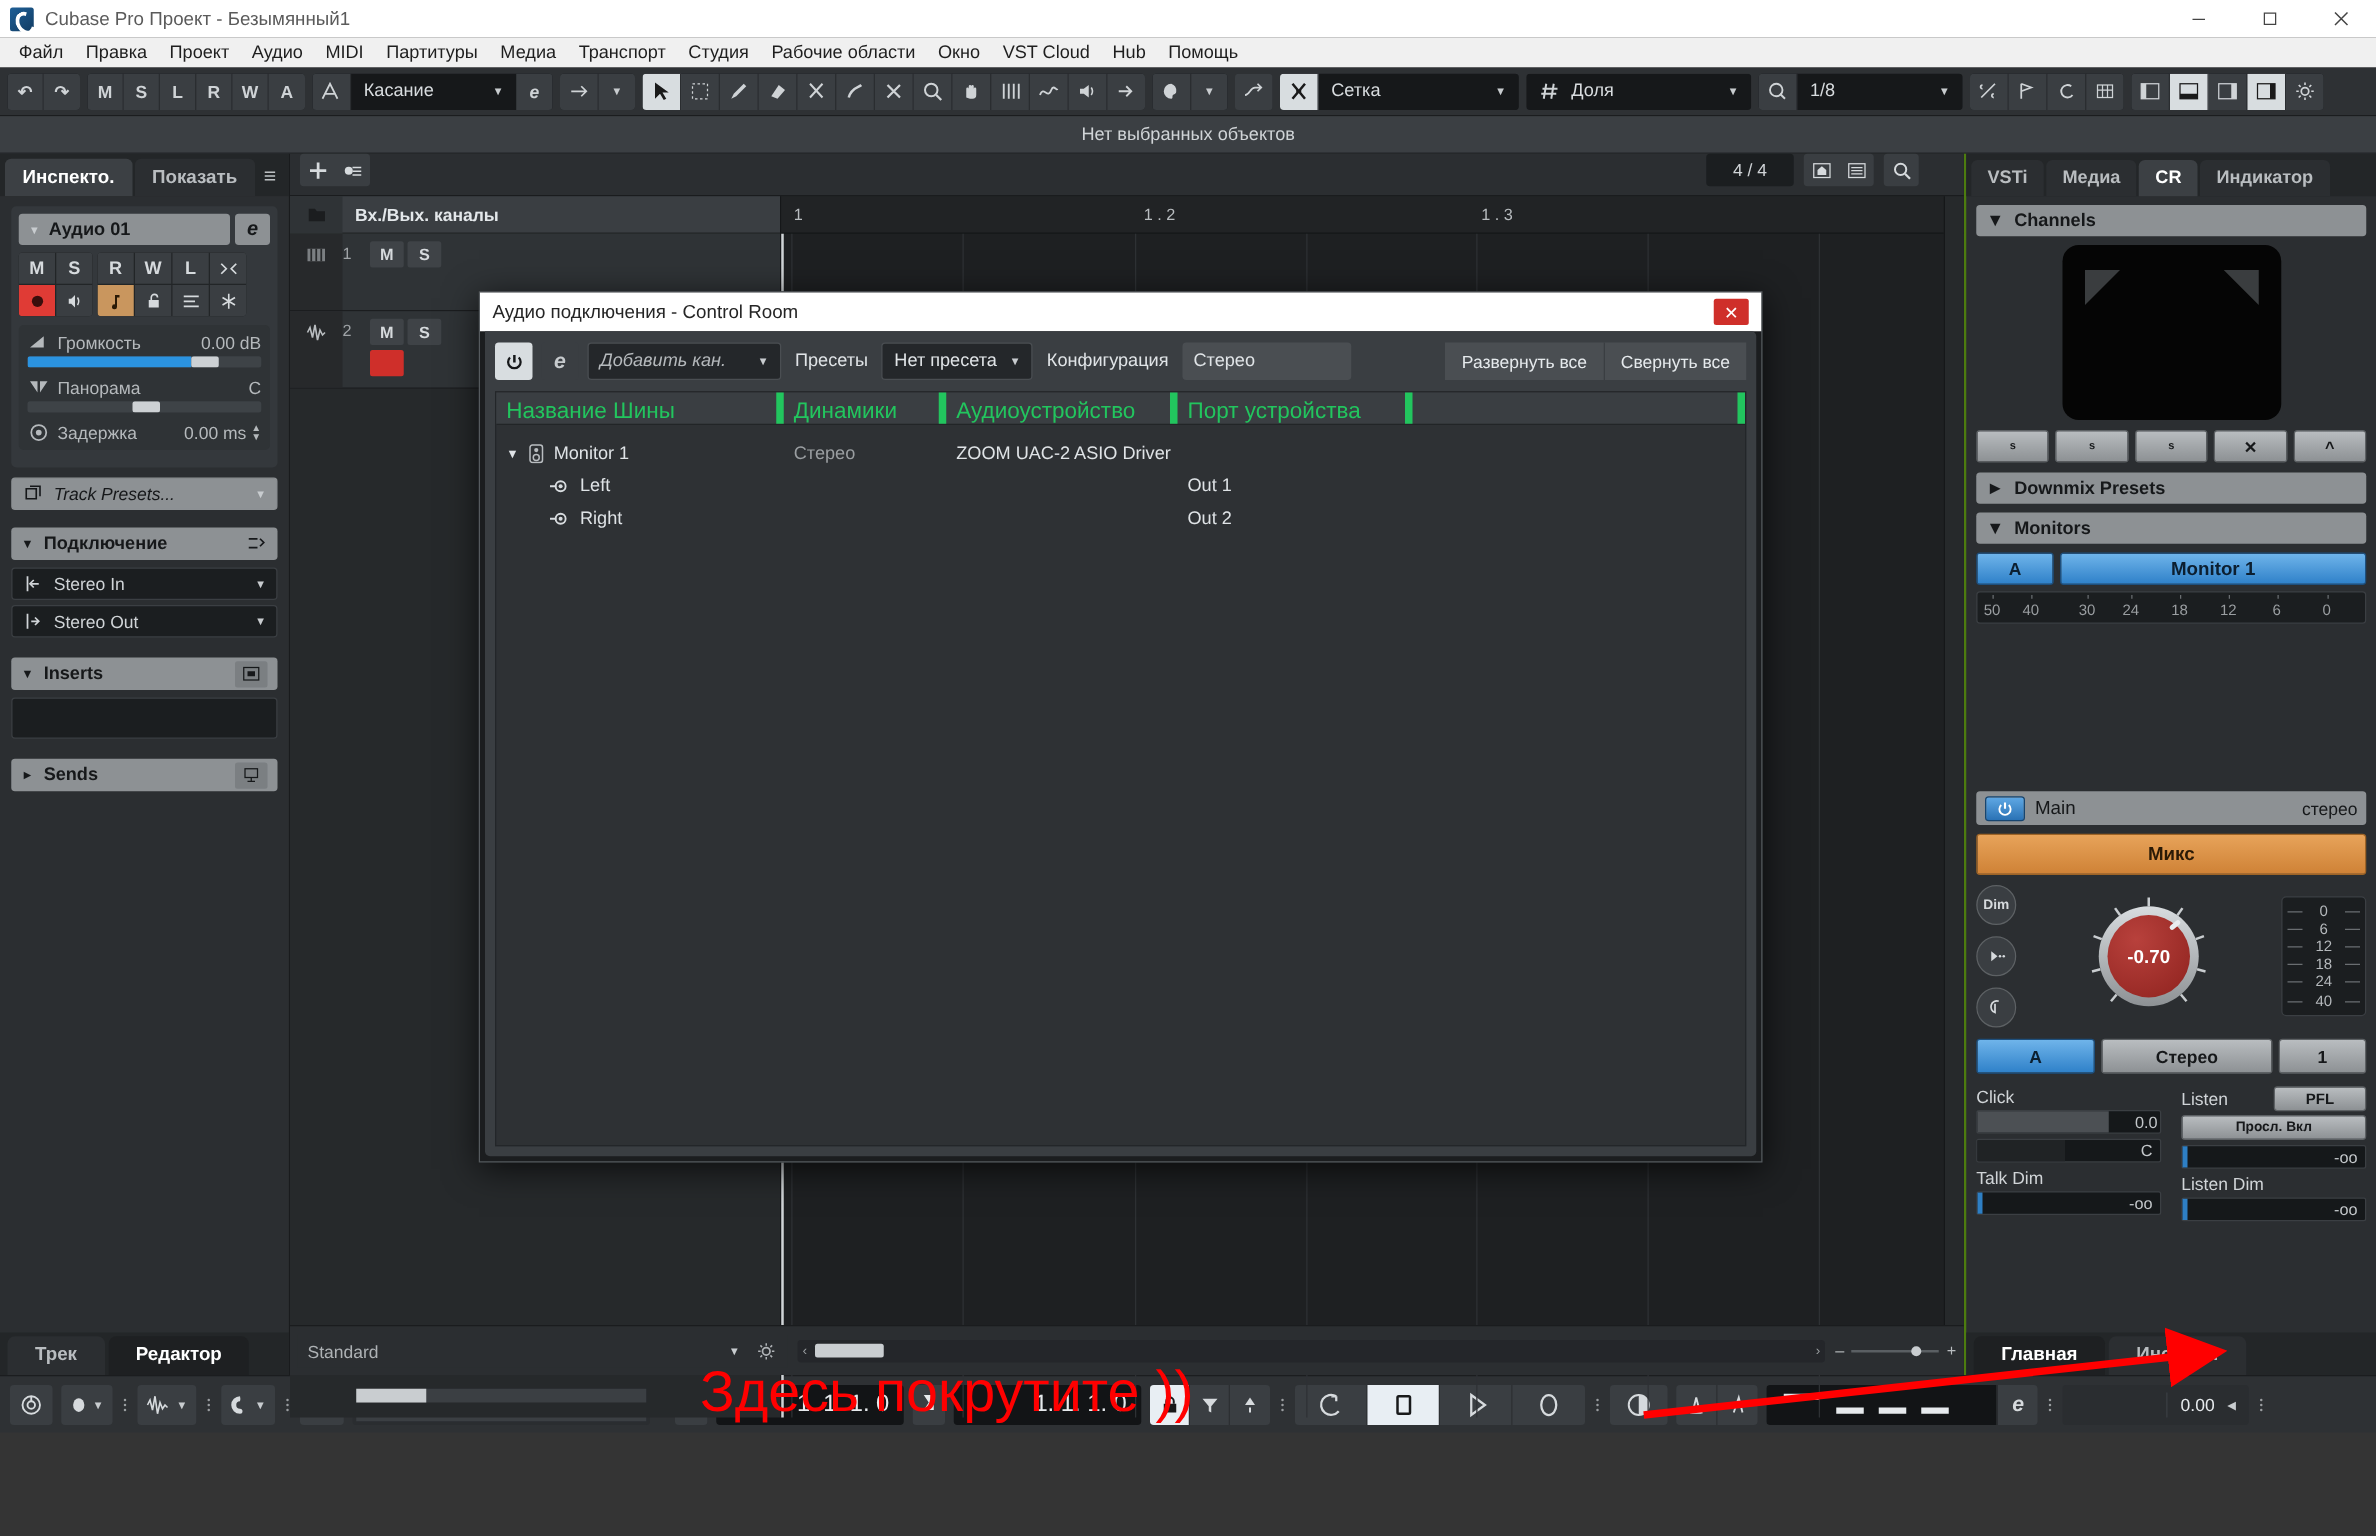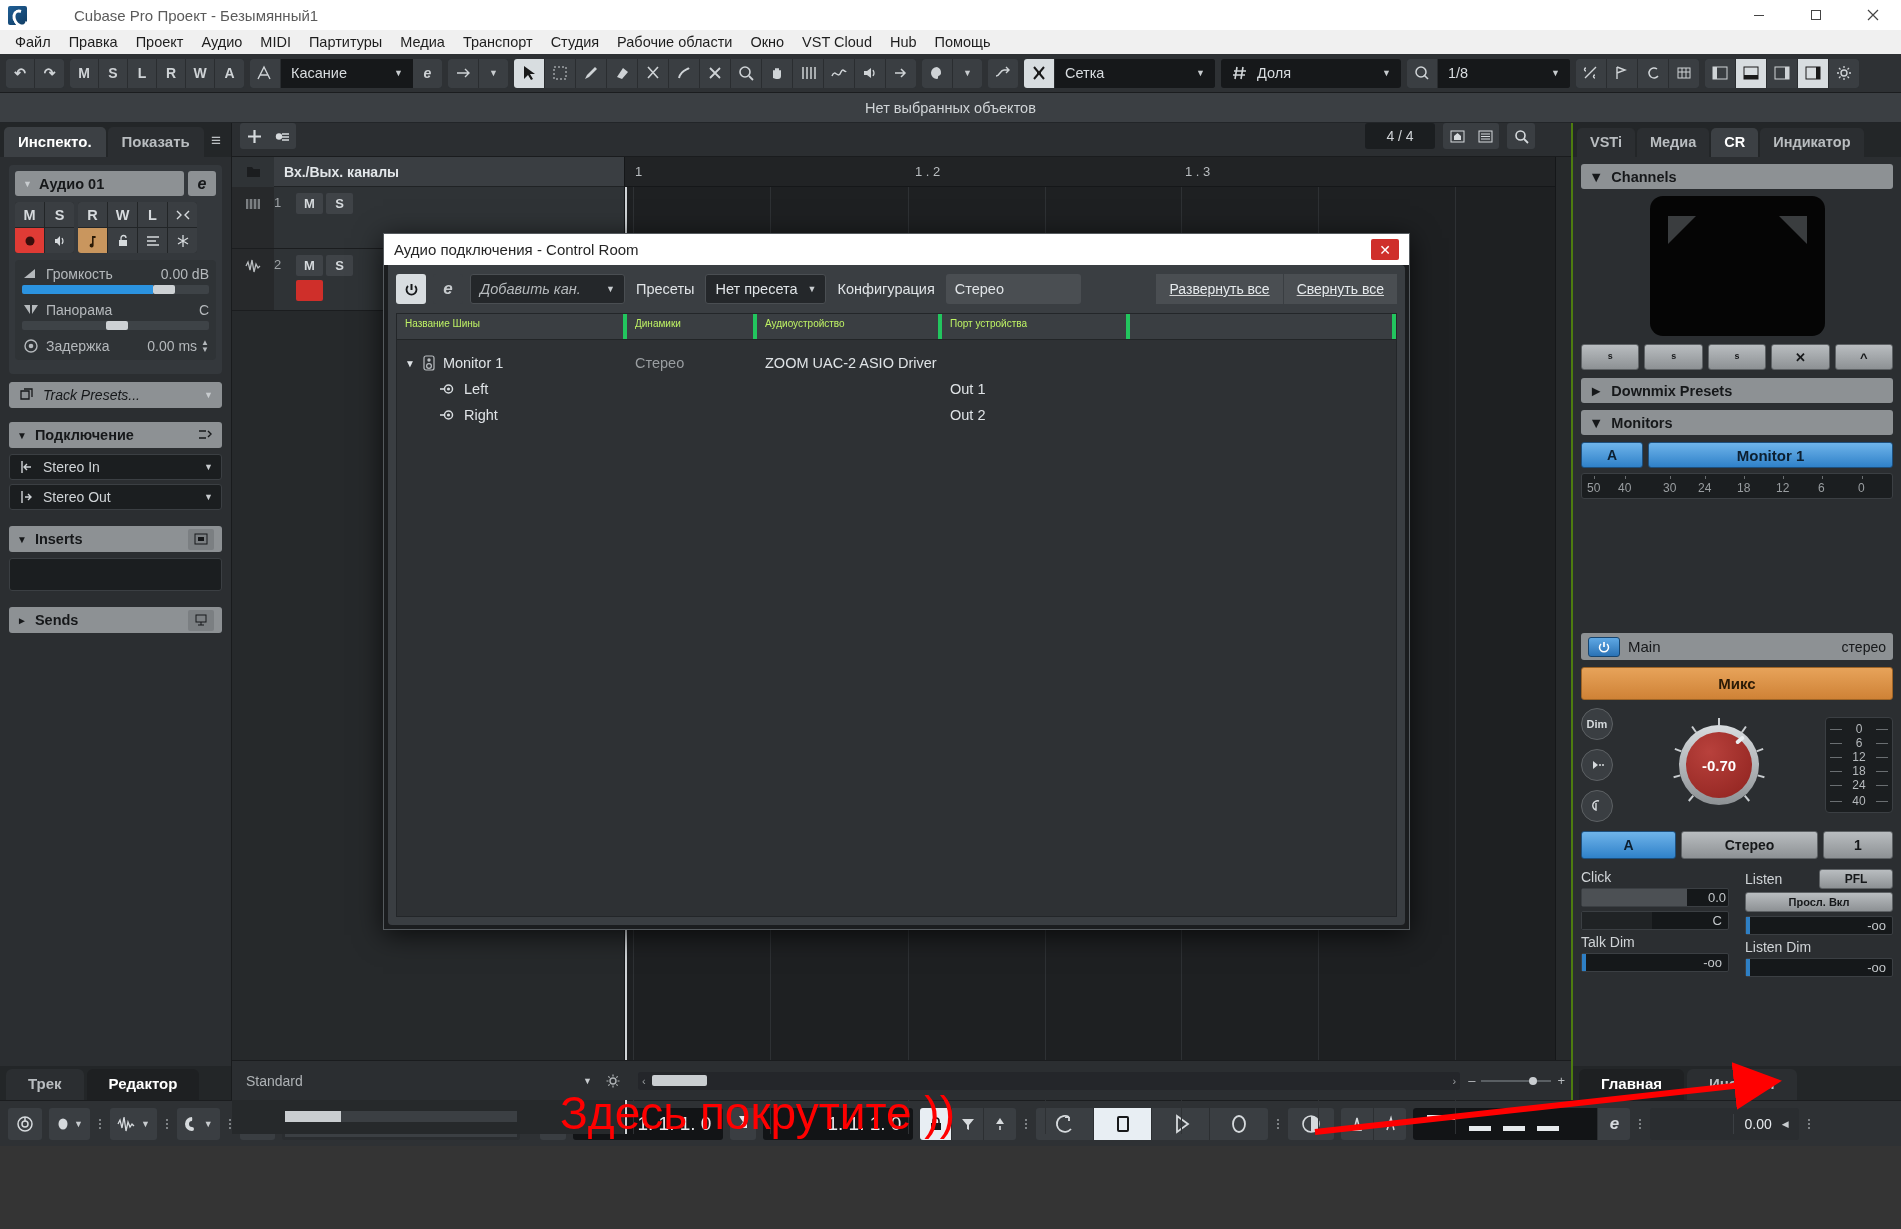--- a/index.html
+++ b/index.html
@@ -7,21 +7,20 @@
   body{
     width:1901px; height:1229px; overflow:hidden; position:relative;
     font-family:"Liberation Sans", sans-serif;
     color:#d4d4d4; font-size:15px;
     background:#343434;
   }
   
   .titlebar{
     height:30px; background:#ffffff; display:flex; align-items:center;
     position:relative;
-    gap:38px;
   }
   .tb-logo{
     width:19px;height:19px;margin-left:8px;margin-right:9px;
     background:linear-gradient(140deg,#1f5f96,#113c63);
     border-radius:2px; position:relative;
   }
   .tb-logo::after{
     content:"";position:absolute;left:5px;top:3px;width:9px;height:13px;
     border:3px solid #fff;border-radius:50%;border-right-color:transparent;
     transform:rotate(-30deg);
@@ -243,27 +242,27 @@
   .dt-sq{width:30px;height:30px;display:flex;align-items:center;justify-content:center;border-radius:3px;}
   .dt-sq.on{background:#d8dde0;color:#16181a;}
   .dt-sq.off{background:#3a3e42;color:#c6cacd;font-style:italic;font-weight:bold;font-size:17px;}
   .dt-drop{height:30px;min-width:155px;background:#24272a;border:1px solid #4a4e52;border-radius:3px;display:flex;
      align-items:center;justify-content:space-between;padding:0 9px;color:#b5b9bc;font-size:14.5px;font-style:italic;gap:10px;}
   .dt-lbl{font-size:14.5px;color:#e0e4e7;padding:0 4px;}
   .dt-drop2{height:30px;background:#24272a;border:1px solid #4a4e52;border-radius:3px;display:flex;align-items:center;
      padding:0 9px;color:#e0e4e7;font-size:14.5px;gap:10px;}
   .dt-flat{height:30px;min-width:135px;background:#4a4e52;border-radius:3px;display:flex;align-items:center;padding:0 9px;
      color:#e0e4e7;font-size:14.5px;}
-  .dt-right{margin-left:auto;display:flex;text-decoration:underline;}
+  .dt-right{margin-left:auto;display:flex;}
   .dt-btn{height:30px;padding:0 13px;background:#4a4e52;display:flex;align-items:center;color:#e6eaed;font-size:14px;
      border-right:1px solid #3a3e42;}
   .dt-btn:last-child{border-right:none;}
   .dlg-table{flex:1;background:#2e3134;border:1px solid #232629;display:flex;flex-direction:column;}
   .dth{height:26px;display:flex;background:#3a3e42;border-bottom:1px solid #222527;}
-  .dth div{padding:4px 8px;font-size:10px;color:#bef264;border-right:4px solid #22c55e;}
+  .dth div{padding:4px 8px;font-size:18px;color:#22c55e;border-right:6px solid #22c55e;}
   .dtr{height:26px;display:flex;align-items:center;font-size:14.5px;color:#dfe3e6;}
   .dtc{padding:0 8px;display:flex;align-items:center;gap:7px;overflow:hidden;white-space:nowrap;}
 
   
   .annot{position:absolute;left:560px;top:1086px;color:#ff0000;font-size:46px;z-index:70;white-space:nowrap;
     font-family:"Liberation Sans",sans-serif;}
   .arrow-svg{position:absolute;left:1310px;top:1060px;z-index:70;}
 
   
   .transport{height:46px;background:#2e3134;display:flex;align-items:center;padding:0 8px;gap:7px;border-top:1px solid #1b1d1f;}

